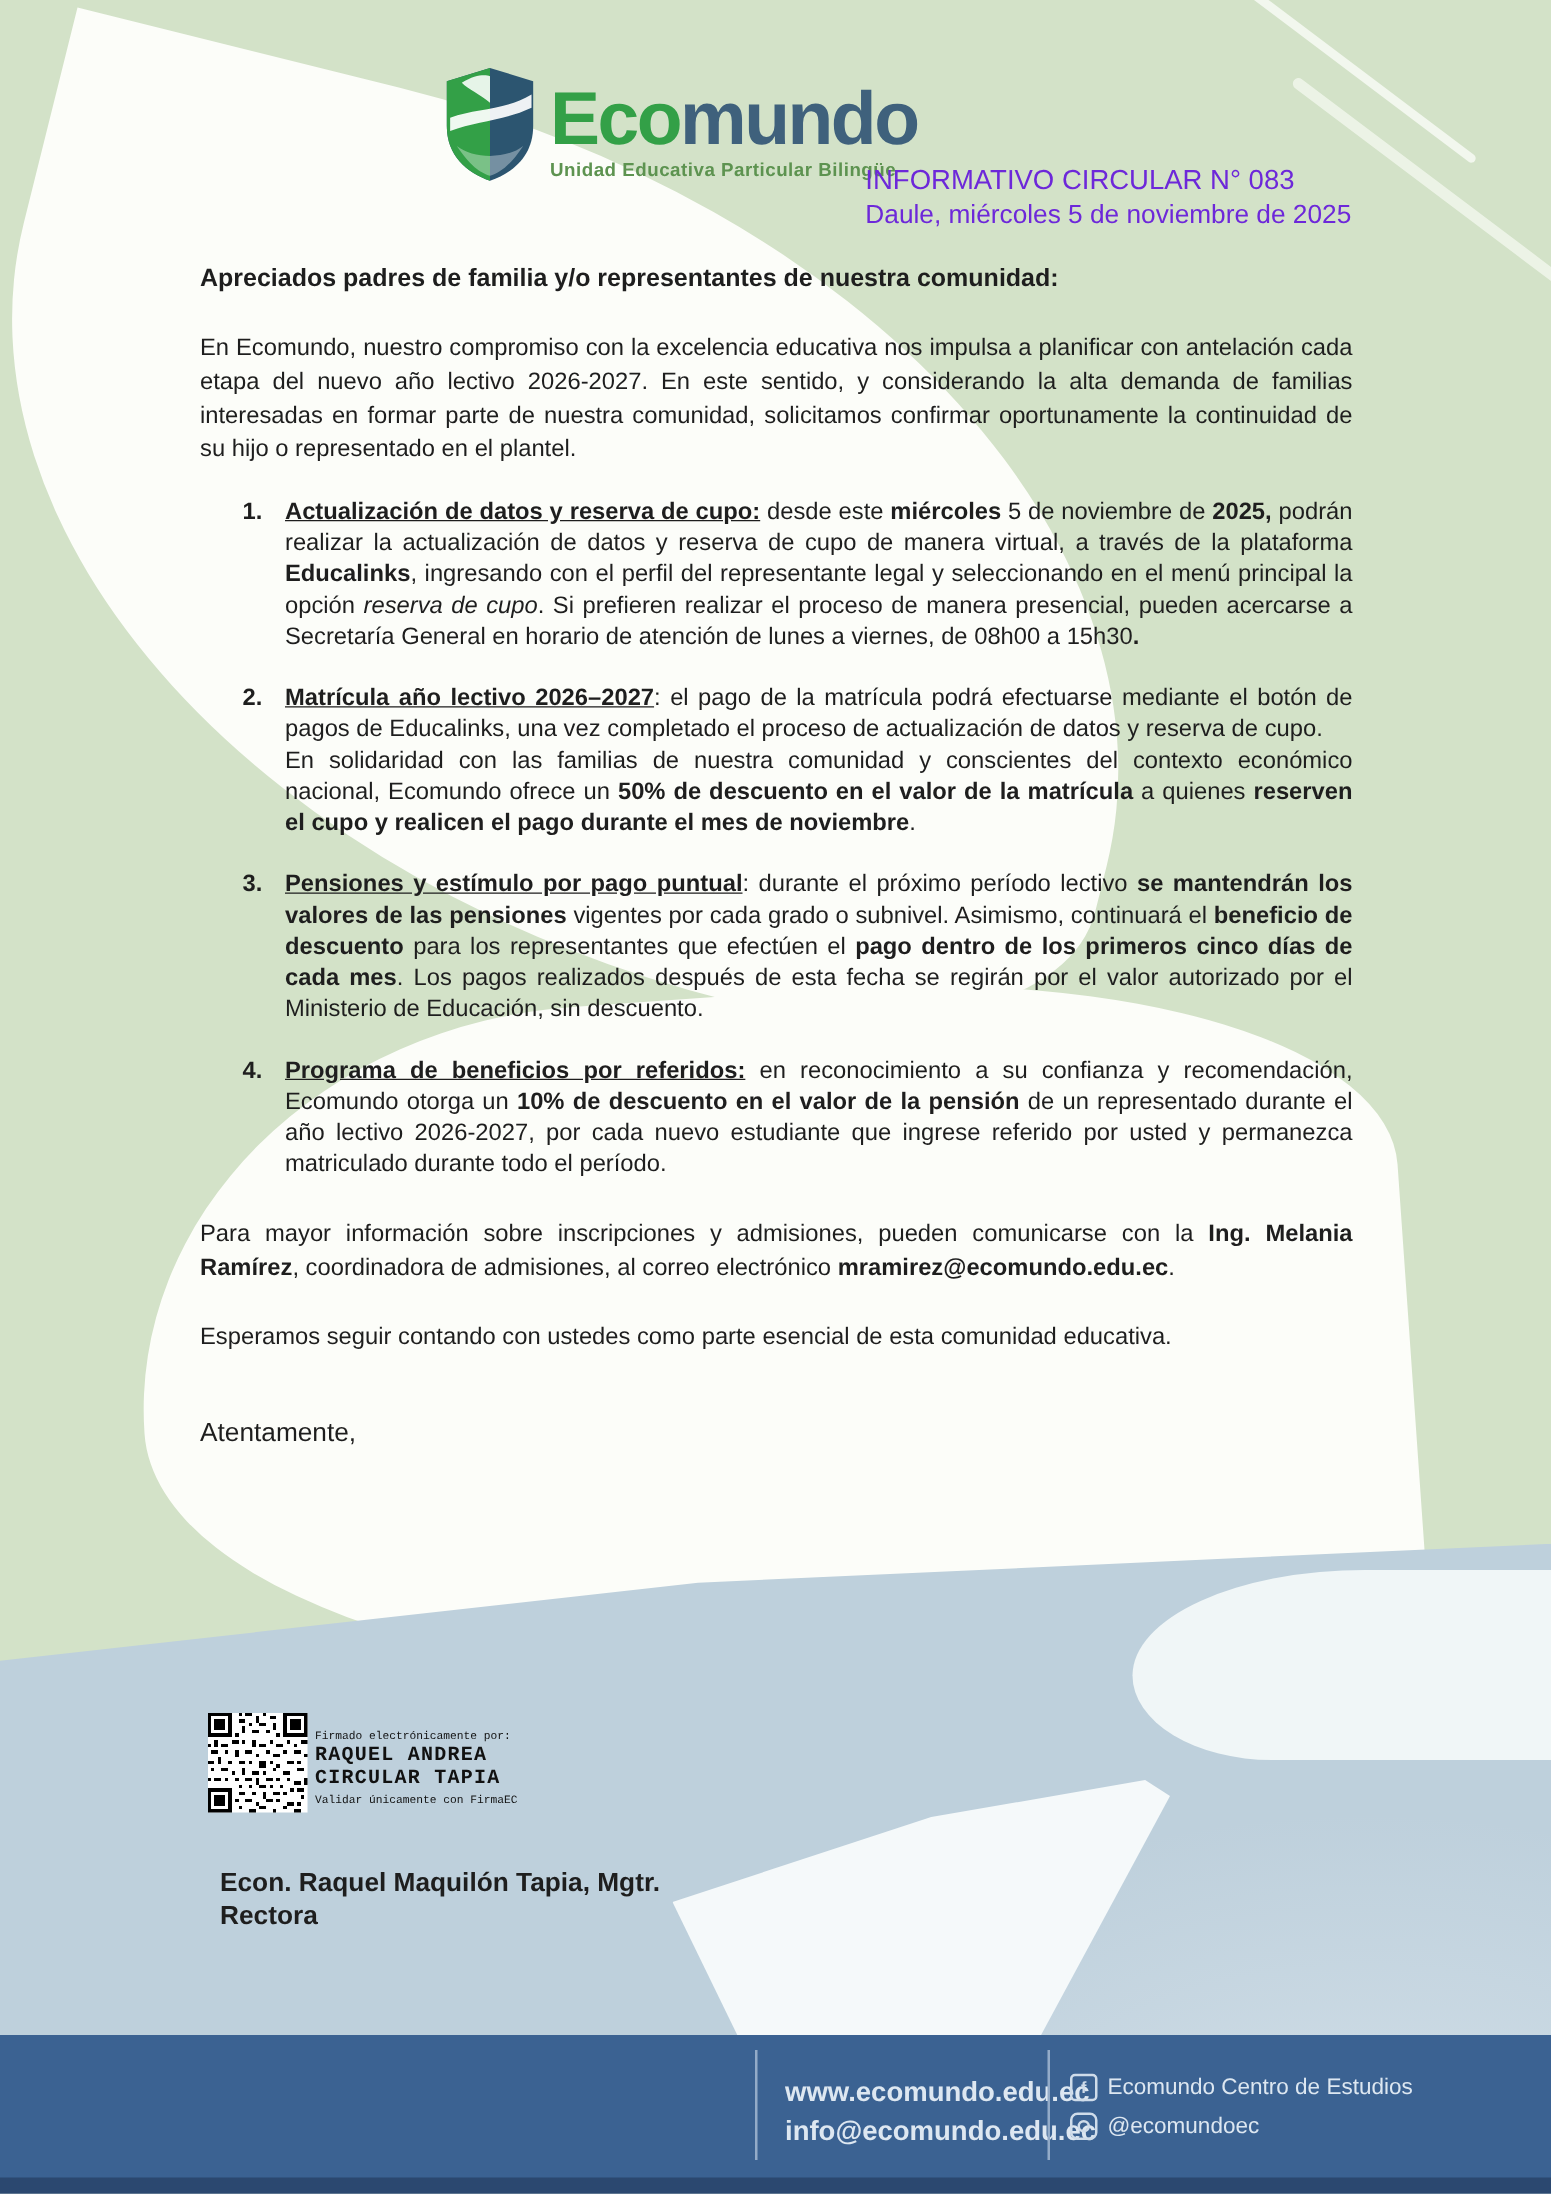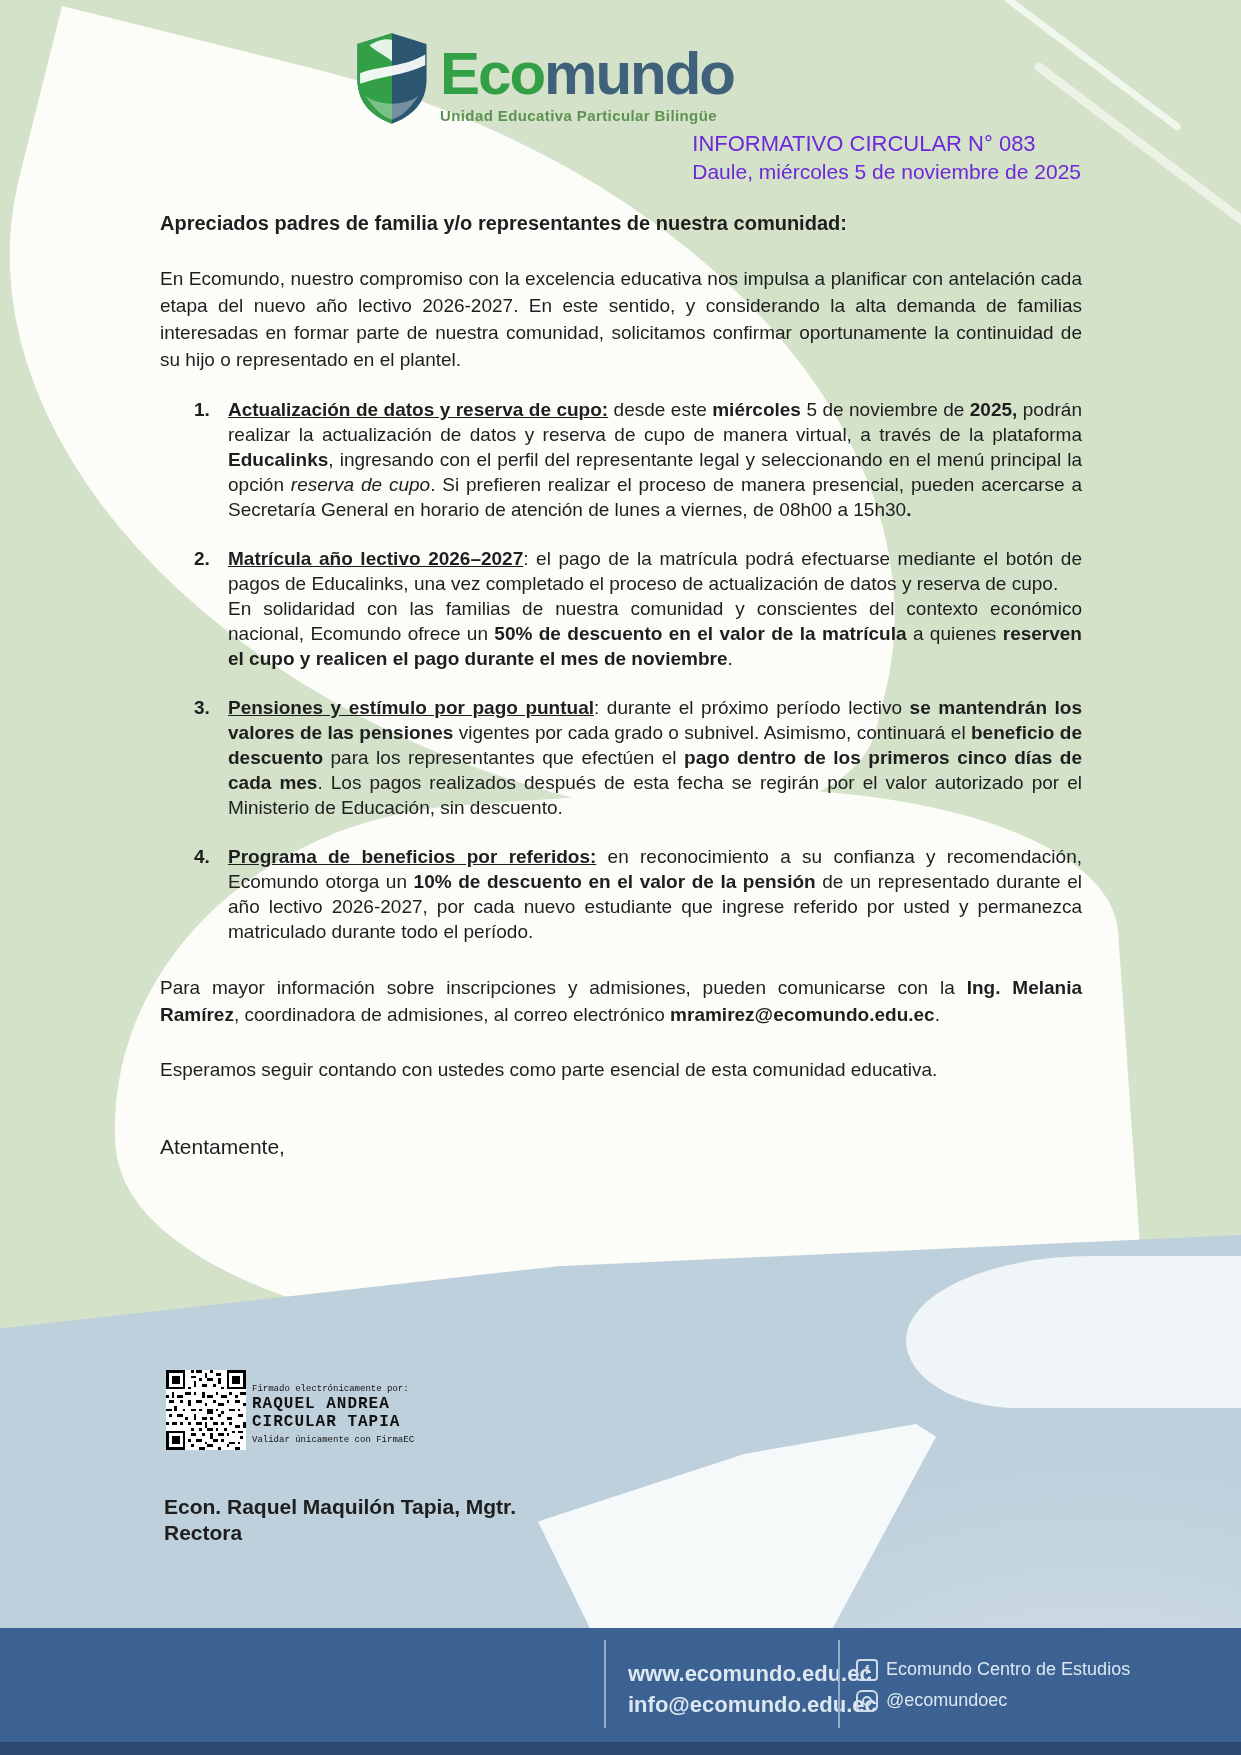--- a/index.html
+++ b/index.html
@@ -34,21 +34,21 @@
   .sea-curve{
     position:absolute; right:0; top:1256px; width:335px; height:152px;
     background:#f0f6f7; border-radius:100% 0 0 60% / 100% 0 0 80%;
   }
   .sail{
     position:absolute; left:538px; top:1424px; width:398px; height:212px;
     background:#f5f9fa;
     clip-path:polygon(95% 0, 100% 6%, 73% 100%, 14% 100%, 0 46%, 52% 14%);
   }
   
-  .logo-block{position:absolute; left:352px; top:32px; width:420px;}
+  .logo-block{position:absolute; left:352px; top:53px; width:420px;}
   .logo-row{display:flex; align-items:flex-start; gap:8px;}
   .logo-text{padding-top:12px;}
   .wordmark{font-weight:bold; font-size:60px; line-height:60px; letter-spacing:-2px;}
   .brand-eco{color:#33a047;}
   .brand-mundo{color:#3f617c;}
   .logo-subtitle{margin-top:3px; font-size:15px; font-weight:bold; color:#5d9350; letter-spacing:.4px;}
   .header-lines{position:absolute; top:130px; right:160px; text-align:left; color:#6d28d9;}
   .hl1{font-size:22px; line-height:28px;}
   .hl2{font-size:21px; line-height:27px;}
   
@@ -61,21 +61,21 @@
   .closing{margin-top:30px;}
   .closing2{margin-top:28px;}
   .salutation{margin-top:52px; font-size:21px;}
   .b{font-weight:bold;} .i{font-style:italic;} .u{text-decoration:underline;}
   
   .sig-stamp{position:absolute; left:166px; top:1370px; display:flex; gap:6px; align-items:flex-start;}
   .stamp-text{padding-top:14px; font-family:"Liberation Mono", monospace; color:#111;}
   .stamp-small{font-size:9px; line-height:11px;}
   .stamp-name{font-size:16px; line-height:18px; font-weight:bold; letter-spacing:1px;}
   .stamp-small2{margin-top:4px; font-size:9px; line-height:11px;}
-  .sig-name{position:absolute; left:164px; top:1494px; font-size:21px; font-weight:bold; line-height:26px;}
+  .sig-name{position:absolute; left:176px; top:1494px; font-size:21px; font-weight:bold; line-height:26px;}
   
   .footer{position:absolute; left:0; bottom:0; width:1241px; height:127px; background:#3b6292; color:#dde7f1;}
   .footer-strip{position:absolute; left:0; bottom:0; width:100%; height:13px; background:#2b4870;}
   .f-divider{position:absolute; top:12px; width:2px; height:88px; background:#93abc8;}
   .fd1{left:604px;} .fd2{left:838px;}
   .f-col1{position:absolute; left:22px; top:48px; font-size:19px; letter-spacing:.2px;}
   .f-col2{position:absolute; left:628px; top:30px; font-size:22px; font-weight:bold; line-height:31px;}
   .f-col3{position:absolute; left:856px; top:26px; font-size:18px; line-height:31px;}
   .f-row{display:flex; align-items:center; gap:8px;}
   .fb-icon{display:inline-flex; align-items:center; justify-content:center;

